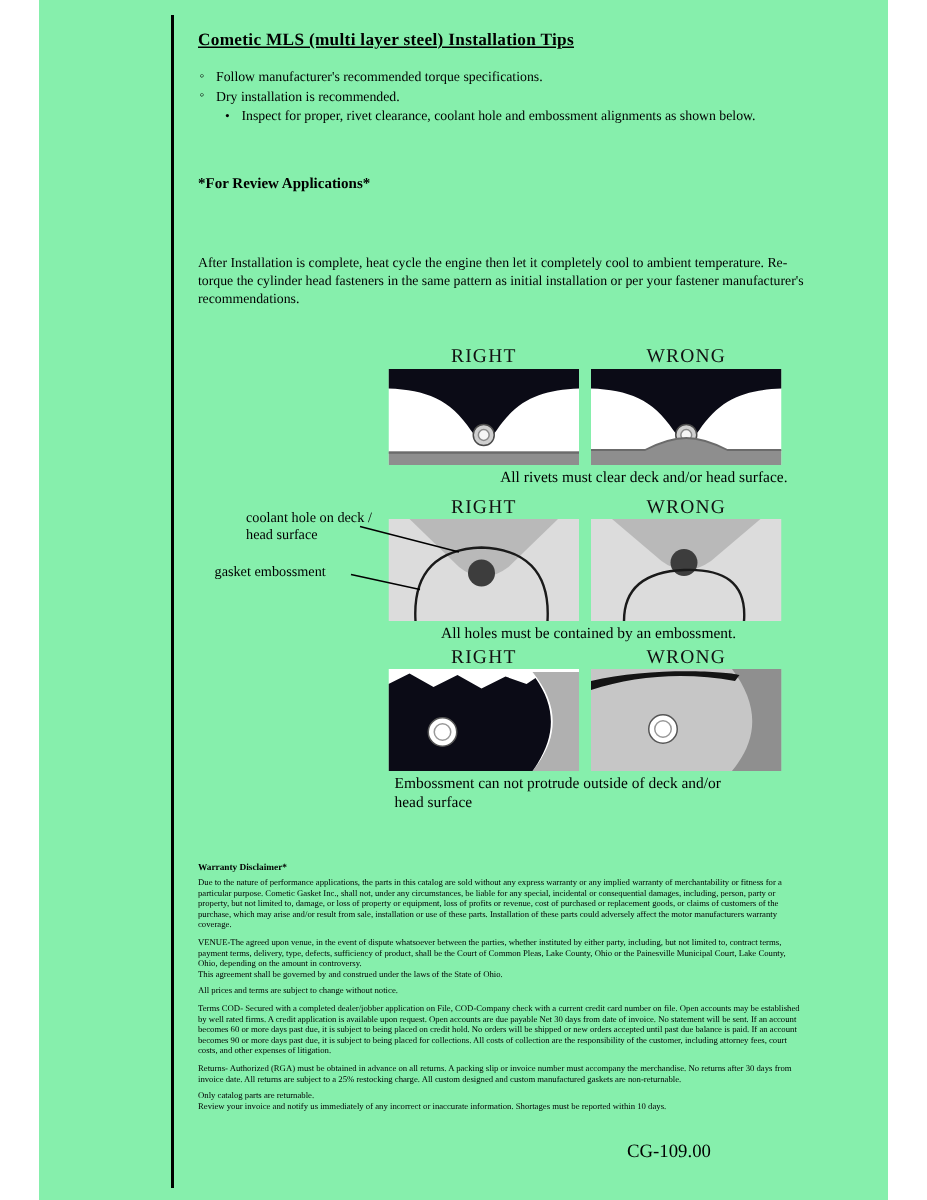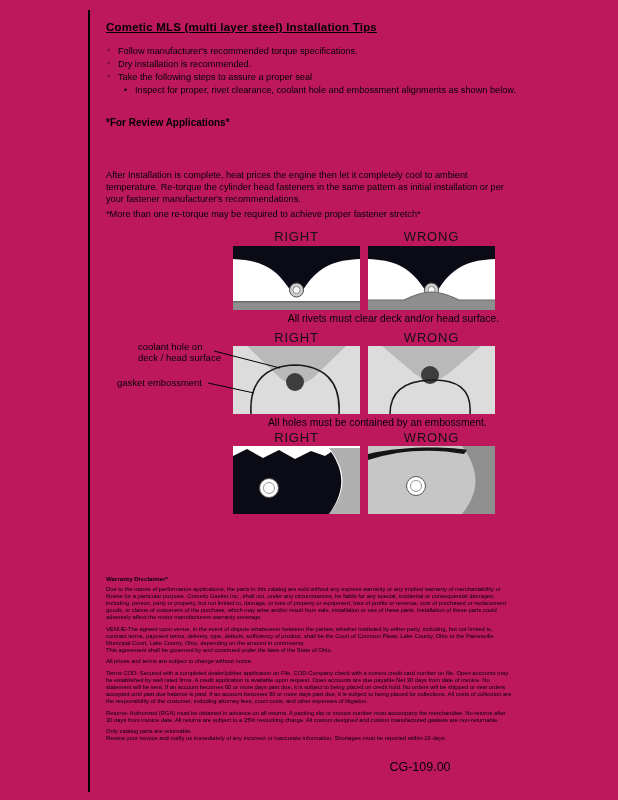--- a/index.html
+++ b/index.html
@@ -1,20 +1,20 @@
 <!DOCTYPE html>
 <html><head>
 <meta charset="utf-8">
 <style>
   * { margin:0; padding:0; box-sizing:border-box; }
   html,body { background:#fff; }
   .page {
-    position:relative; width:618px; height:800px; margin:0 auto;
-    background:#be185d; color:#000;
-    font-family:Liberation Sans, sans-serif;
+    position:relative; width:566px; height:800px; margin:0 auto;
+    background:#86efac; color:#000;
+    font-family:Liberation Serif, serif;
     overflow:hidden;
   }
   .left-rule { position:absolute; left:88px; top:10px; width:2px; height:782px; background:#000; }
 
   .title {
     position:absolute; left:106px; top:21px;
     font-size:11.5px; font-weight:bold; text-decoration:underline;
     letter-spacing:0.2px;
   }
 
@@ -53,27 +53,25 @@
 
 <div class="page">
 
   <div class="left-rule"></div>
 
   <h1 class="title">Cometic MLS (multi layer steel) Installation Tips</h1>
 
   <div class="bullets">
     <div class="bullet">Follow manufacturer's recommended torque specifications.</div>
     <div class="bullet">Dry installation is recommended.</div>
-    <div class="bullet">Take the following steps to assure a proper seal</div>
     <div class="bullet sub">Inspect for proper, rivet clearance, coolant hole and embossment alignments as shown below.</div>
   </div>
 
   <div class="diesel-heading">*For Review Applications*</div>
-  <div class="para para-2">After Installation is complete, heat prices the engine then let it completely cool to ambient temperature. Re-torque the cylinder head fasteners in the same pattern as initial installation or per your fastener manufacturer's recommendations.</div>
-  <div class="para note">*More than one re-torque may be required to achieve proper fastener stretch*</div>
+  <div class="para para-2">After Installation is complete, heat cycle the engine then let it completely cool to ambient temperature. Re-torque the cylinder head fasteners in the same pattern as initial installation or per your fastener manufacturer's recommendations.</div>
 
   <div class="dg-label" style="left:233px; top:229px;">RIGHT</div>
   <div class="dg-label" style="left:368px; top:229px;">WRONG</div>
 
   <div class="panel" style="left:233px; top:246px;">
     <svg width="127" height="64" viewBox="0 0 127 64">
       <rect width="127" height="64" fill="#ffffff"></rect>
       <path d="M0,0 H127 V13 C102,14 86,20 72,41 Q67,48 63.5,48 Q60,48 55,41 C41,20 25,14 0,13 Z" fill="#0b0b16"></path>
       <rect y="55" width="127" height="9" fill="#8e8e8e"></rect>
       <rect y="55" width="127" height="1.5" fill="#6b6b6b"></rect>
@@ -135,20 +133,21 @@
   </div>
   <div class="panel" style="left:368px; top:446px;">
     <svg width="127" height="68" viewBox="0 0 127 68">
       <rect width="127" height="68" fill="#c6c6c6"></rect>
       <path d="M94,0 C112,24 112,46 94,68 L127,68 L127,0 Z" fill="#8f8f8f"></path>
       <path d="M0,14 C30,4 64,2 96,8 L99,4 C88,1 36,-1 0,8 Z" fill="#141414"></path>
       <circle cx="48" cy="40" r="9.5" fill="#ffffff" stroke="#555555" stroke-width="1"></circle>
       <circle cx="48" cy="40" r="5.5" fill="#ffffff" stroke="#999999" stroke-width="1"></circle>
     </svg>
   </div>
+  <div class="caption narrow" style="top:517px;">Embossment can not protrude outside of deck and/or head surface</div>
 
   <div class="warranty">
     <div class="w-heading">Warranty Disclaimer*</div>
     <div class="wpar">Due to the nature of performance applications, the parts in this catalog are sold without any express warranty or any implied warranty of merchantability or fitness for a particular purpose.  Cometic Gasket Inc., shall not, under any circumstances, be liable for any special, incidental or consequential damages, including, person, party or property, but not limited to, damage, or loss of property or equipment, loss of profits or revenue, cost of purchased or replacement goods, or claims of customers of the purchase, which may arise and/or result from sale, installation or use of these parts.  Installation of these parts could adversely affect the motor manufacturers warranty coverage.</div>
     <div class="wpar tight">VENUE-The agreed upon venue, in the event of dispute whatsoever between the parties, whether instituted by either party, including, but not limited to, contract terms, payment terms, delivery, type, defects, sufficiency of product, shall be the Court of Common Pleas, Lake County, Ohio or the Painesville Municipal Court, Lake County, Ohio, depending on the amount in controversy.</div>
     <div class="wpar">This agreement shall be governed by and construed under the laws of the State of Ohio.</div>
     <div class="wpar">All prices and terms are subject to change without notice.</div>
     <div class="wpar">Terms COD- Secured with a completed dealer/jobber application on File, COD-Company check with a current credit card number on file.  Open accounts may be established by well rated firms.  A credit application is available upon request.  Open accounts are due payable Net 30 days from date of invoice.  No statement will be sent.  If an account becomes 60 or more days past due, it is subject to being placed on credit hold.  No orders will be shipped or new orders accepted until past due balance is paid.  If an account becomes 90 or more days past due, it is subject to being placed for collections.  All costs of collection are the responsibility of the customer, including attorney fees, court costs, and other expenses of litigation.</div>
     <div class="wpar">Returns- Authorized (RGA) must be obtained in advance on all returns.  A packing slip or invoice number must accompany the merchandise.  No returns after 30 days from invoice date.  All returns are subject to a 25% restocking charge.  All custom designed and custom manufactured gaskets are non-returnable.</div>
     <div class="wpar tight">Only catalog parts are returnable.</div>

